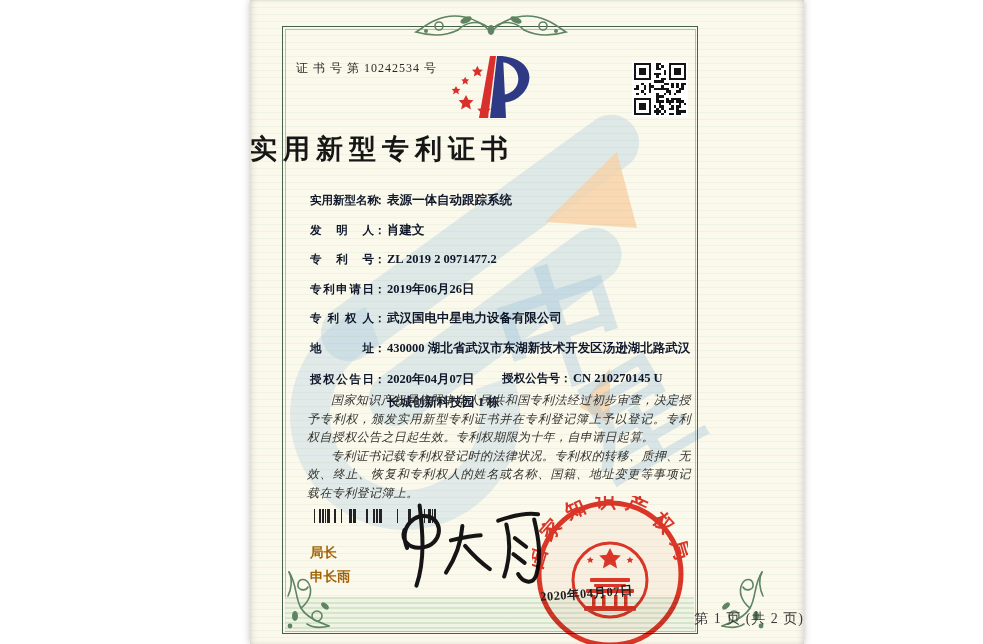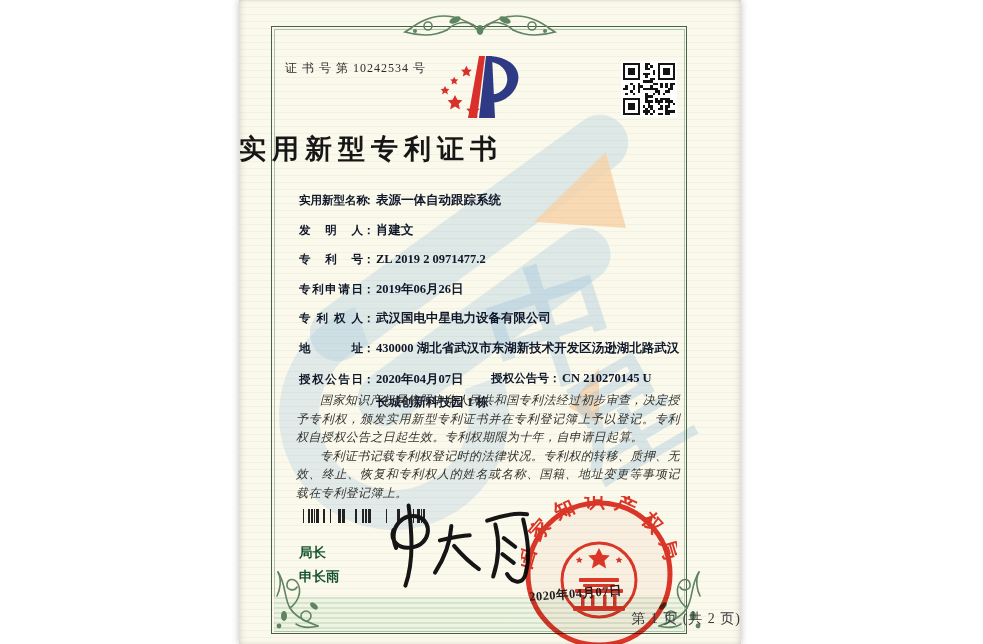--- a/index.html
+++ b/index.html
@@ -1,21 +1,21 @@
 <!DOCTYPE html>
 <html><head>
 <meta charset="utf-8">
 <style>
   html,body{margin:0;padding:0;}
   body{
     width:983px;height:644px;position:relative;background:#ffffff;
     font-family:"Liberation Serif","DejaVu Serif",serif;color:#1d1d1d;overflow:hidden;
   }
   .paper{
-    position:absolute;left:239px;top:0;width:502px;height:644px;
+    position:absolute;left:250px;top:0;width:554px;height:644px;
     background:#fbf9ec;overflow:hidden;
     box-shadow:0 0 7px rgba(70,70,70,.35), inset 4px 0 8px -5px rgba(0,0,0,.25), inset -4px 0 8px -5px rgba(0,0,0,.25);
   }
   .texture{position:absolute;inset:0;
     background:repeating-linear-gradient(to bottom, rgba(150,180,140,.10) 0 1px, transparent 1px 7px);
     pointer-events:none;}
   
   .wm{position:absolute;inset:0;pointer-events:none;}
   .wm-bar{position:absolute;background:rgba(168,200,224,.34);border-radius:34px;}
   .wm-bar.b1{left:40px;top:210px;width:380px;height:56px;transform:rotate(-36deg);}
@@ -55,21 +55,21 @@
   .r7{top:371px}
   .pair2{position:absolute;left:192px;top:0;}
   .pair2 .lbl{width:58px;}
   
   .paras{position:absolute;left:57px;top:391px;width:384px;font-size:12px;line-height:18.5px;
     color:#33332f;text-align:justify;font-style:italic;letter-spacing:.4px;}
   .paras p{margin:0;text-indent:2em;}
   
   .barcode{position:absolute;left:60px;top:509px;width:128px;height:14px;}
   .director{position:absolute;left:60px;top:541px;font-family:"Liberation Sans","DejaVu Sans",sans-serif;
-    font-weight:bold;font-size:13.5px;color:#14532d;line-height:24px;}
+    font-weight:bold;font-size:13.5px;color:#a16207;line-height:24px;}
   .signature{position:absolute;left:127px;top:494px;width:170px;height:102px;}
   .seal{position:absolute;left:282px;top:496px;width:156px;height:156px;mix-blend-mode:multiply;}
   .seal-date{position:absolute;left:290px;top:584px;width:140px;font-size:12.5px;font-weight:bold;
     color:#1c1c1c;transform:rotate(-4deg);letter-spacing:.5px;}
   .page-no{position:absolute;left:0;right:0;top:610px;text-align:right;font-size:14px;color:#3a3a3a;letter-spacing:1px;}
   .green-stroke{stroke:#5f8462;fill:none;stroke-linecap:round;}
 </style>
 </head>
 <body>
 

